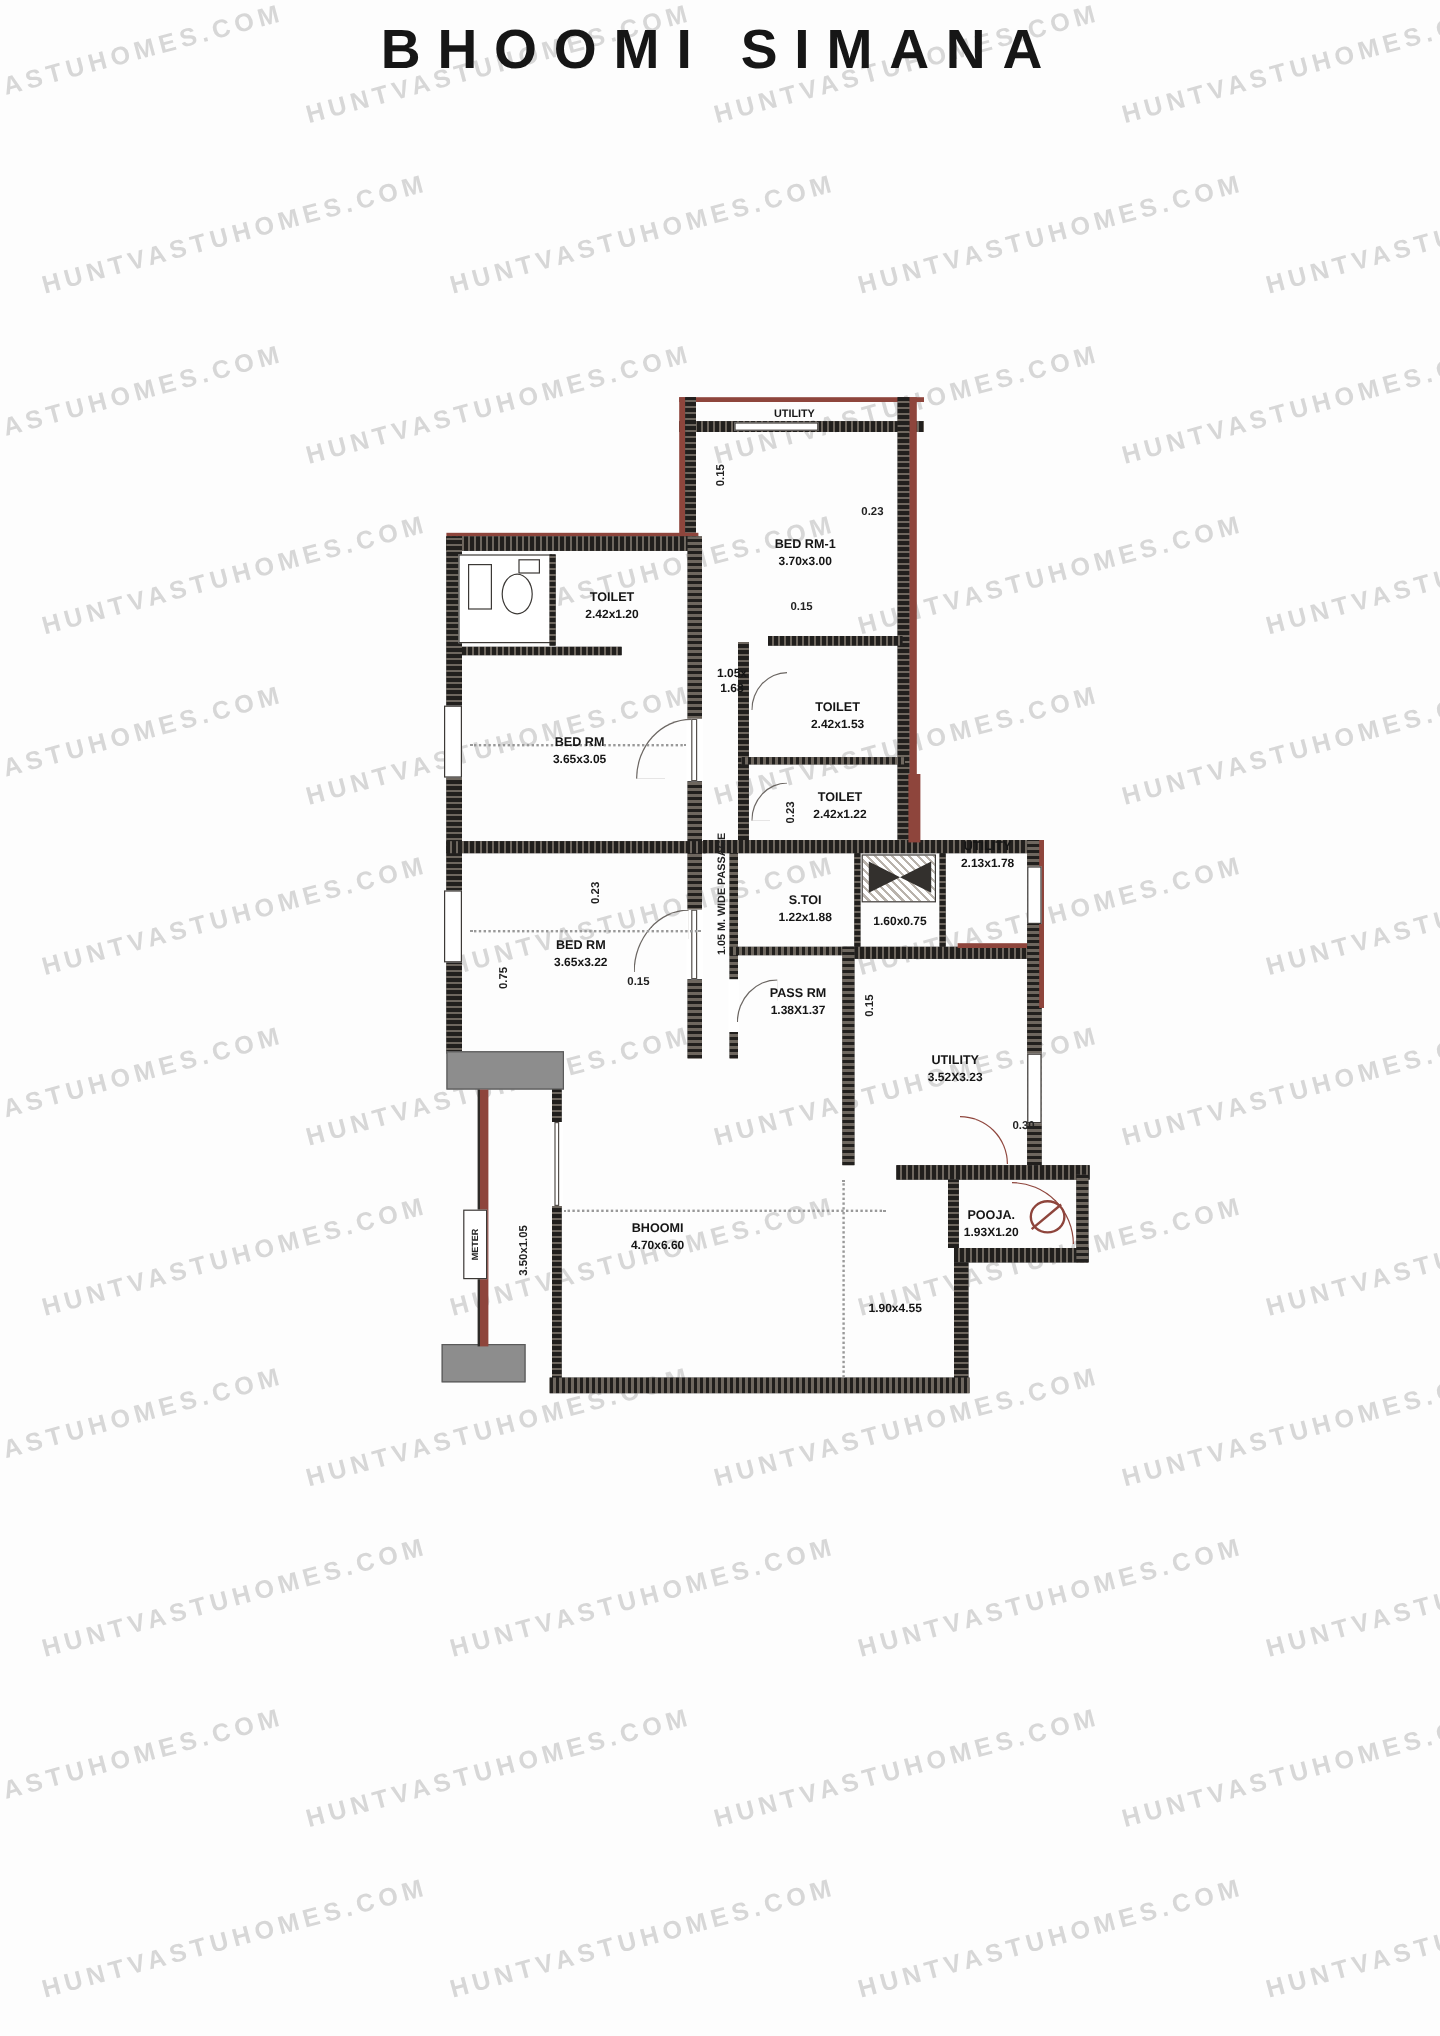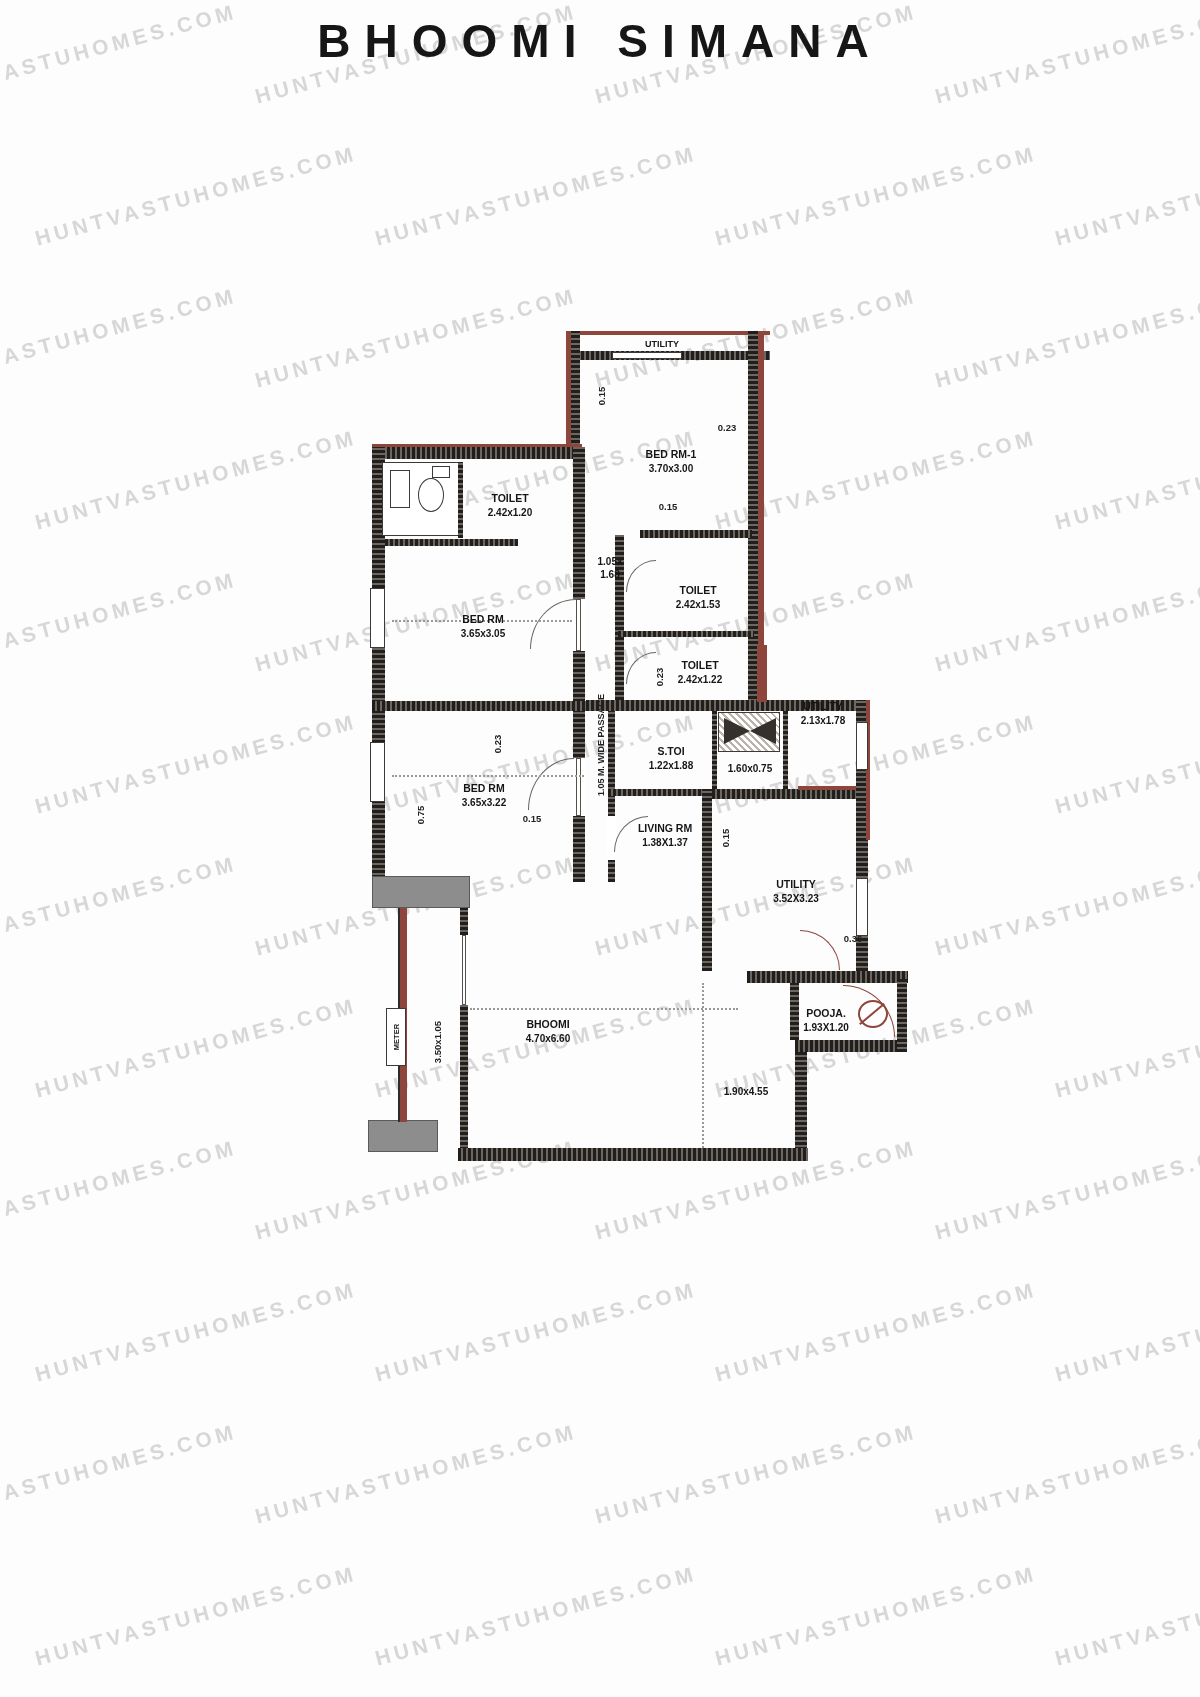--- a/index.html
+++ b/index.html
@@ -217,21 +217,21 @@
   <div class="lbl" style="left:750px;top:768px;">
     <div class="dim">1.60x0.75</div>
     </div>
 
   <div class="lbl" style="left:823px;top:713px;">
     <div>UTILITY</div>
     <div class="dim">2.13x1.78</div>
     </div>
 
   <div class="lbl" style="left:665px;top:835px;">
-    <div>LIVING RM</div>
+    <div>PASS RM</div>
     <div class="dim">1.38X1.37</div>
     </div>
 
   <div class="lbl" style="left:796px;top:891px;">
     <div>UTILITY</div>
     <div class="dim">3.52X3.23</div>
     </div>
 
   <div class="lbl" style="left:826px;top:1020px;">
     <div>POOJA.</div>

